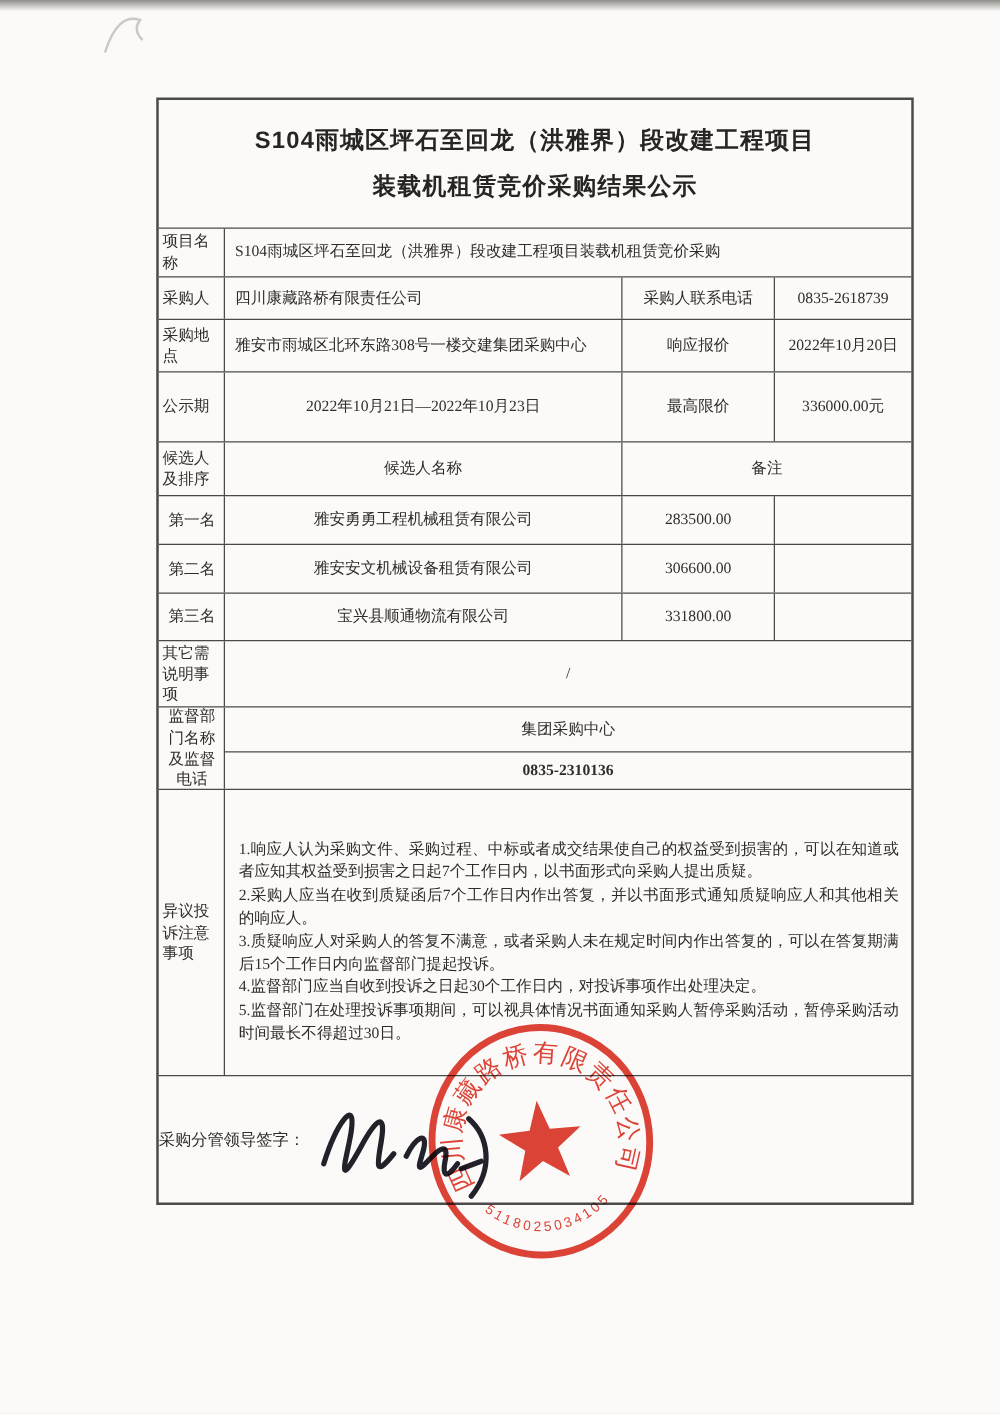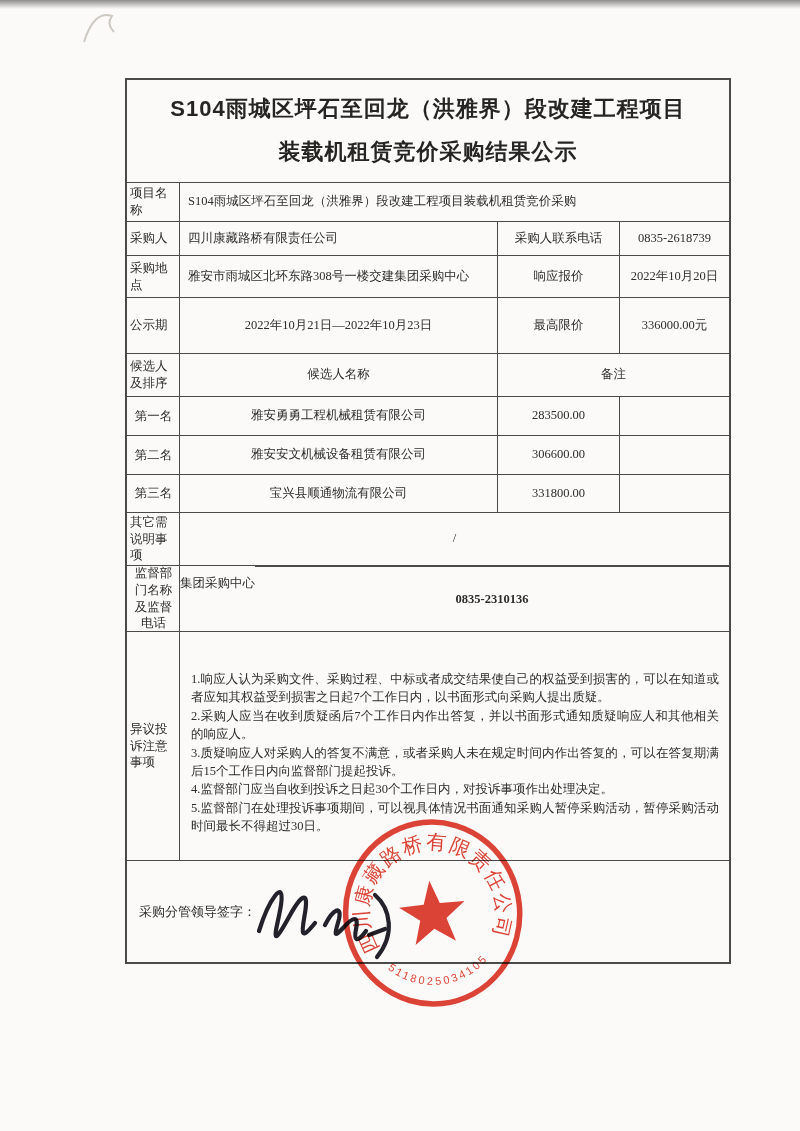--- a/index.html
+++ b/index.html
@@ -30,33 +30,33 @@
   .col4 { flex:1; }
   .span-rest { flex:1; }
   .lbl { padding:2px 2px 2px 3px; font-size:12.5px; line-height:1.35; }
   .lbl-ctr { justify-content:center; text-align:center; }
   .val-left { justify-content:flex-start; padding:2px 6px 2px 8px; font-size:12.5px; line-height:1.4; }
   .ctr { justify-content:center; text-align:center; padding:2px 3px; font-size:12.5px; line-height:1.4; }
   .title-row { align-items:center; justify-content:center; }
   .doc-title {
     width:100%; text-align:center;
     font-family:"Liberation Sans","DejaVu Sans",sans-serif;
-    font-weight:bold; font-size:22px; line-height:1.95;
+    font-weight:bold; font-size:19px; line-height:1.95;
     letter-spacing:1px; color:#262522;
   }
-  .stack { flex:1; display:flex; flex-direction:row;justify-content:flex-end; }
+  .stack { flex:1; display:flex; flex-direction:column;justify-content:flex-end; }
   .stack .sub { display:flex; align-items:center; justify-content:center; font-size:12.5px; }
   .stack .sub + .sub { border-top:1.5px solid #4a4a48;font-weight:bold; }
   .notice-cell {
     flex:1; display:block; align-items:flex-start;
     padding:38px 10px 14px 11px;
     font-size:12.5px; line-height:1.47; text-align:justify;
   }
   .sig-row { position:relative; }
-  .sig-label { padding-left:12px; font-size:13px; flex:none; }
+  .sig-label { padding-left:0; font-size:13px; flex:none; }
   .signature-svg { position:absolute; left:118px; top:4px; pointer-events:none; }
   .stamp {
     position:absolute; left:337px; top:816px; width:192px; height:200px;
     mix-blend-mode:multiply; opacity:0.9;
     transform:rotate(-6deg);
     pointer-events:none;
   }
 </style>
 </head>
 <body>

